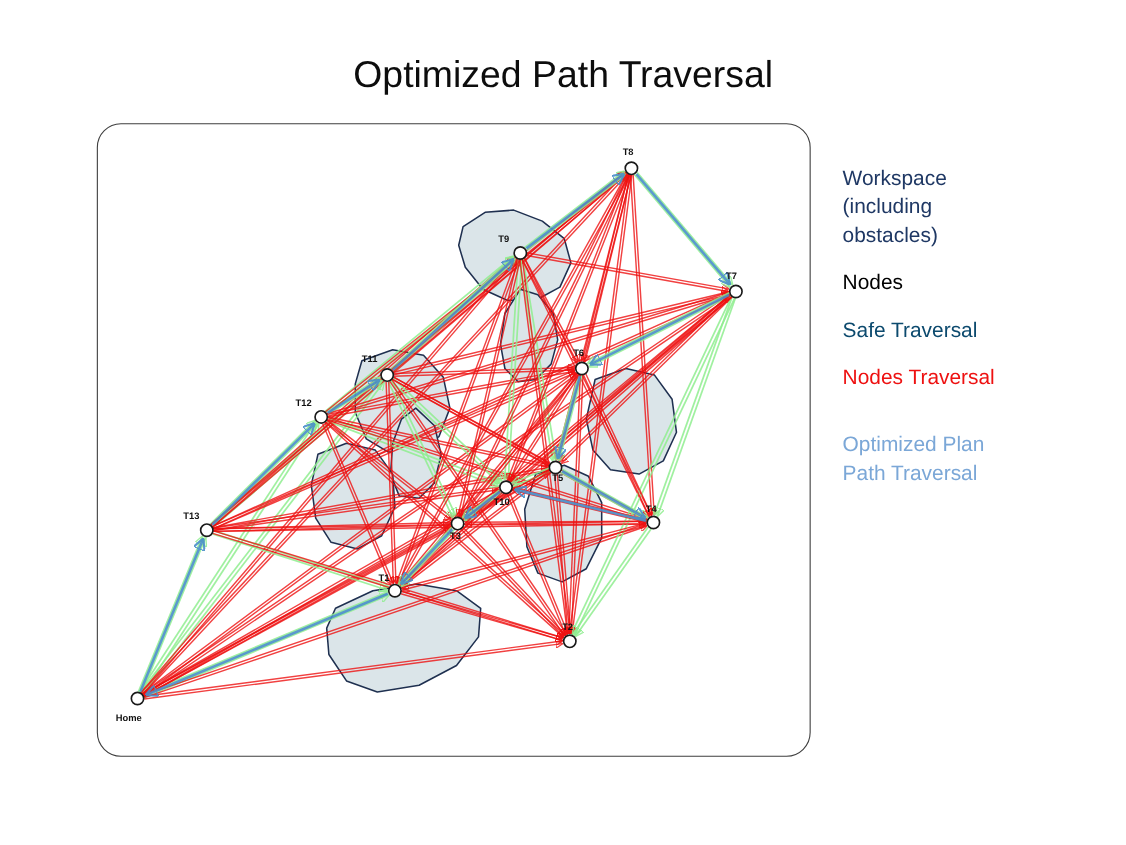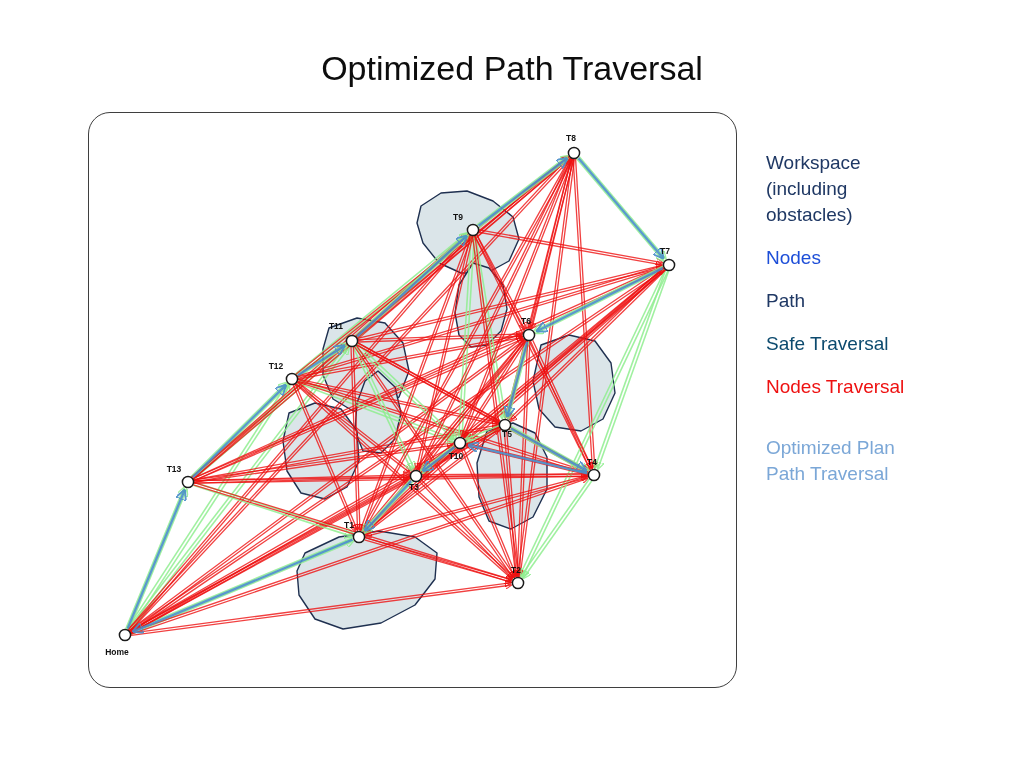--- a/index.html
+++ b/index.html
@@ -362,21 +362,20 @@
             <text x="427" y="460" class="node-label" text-anchor="middle">T2</text>
           </g>
         </g>
     </svg>
   </div>
 
   <div id="legend">
       <div class="legend-item" style="color: rgb(31, 56, 100);">Workspace
 (including
 obstacles)</div>
-      <div class="legend-item" style="color: #1d4ed8;">Nodes</div>
-      <div class="legend-item" style="color: rgb(31, 56, 100);">Path</div>
+      <div class="legend-item" style="color: #000000;">Nodes</div>
       <div class="legend-item" style="color: #0c4a6e;">Safe Traversal</div>
       <div class="legend-item" style="color: rgb(238, 17, 17);">Nodes Traversal</div>
       <div class="legend-item" style="color: rgb(123, 167, 215);">Optimized Plan
 Path Traversal</div>
     </div>
 
 </div>
 
 </body></html>

